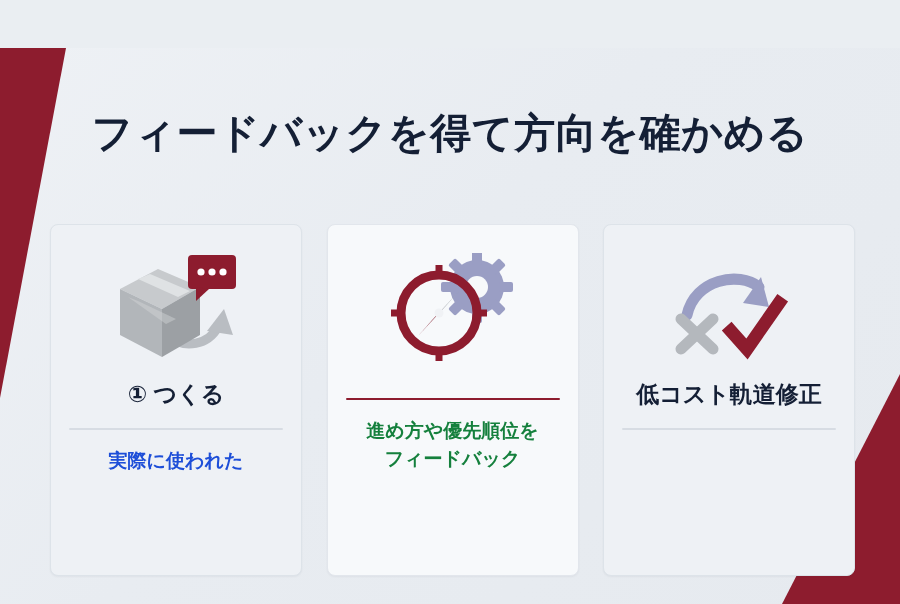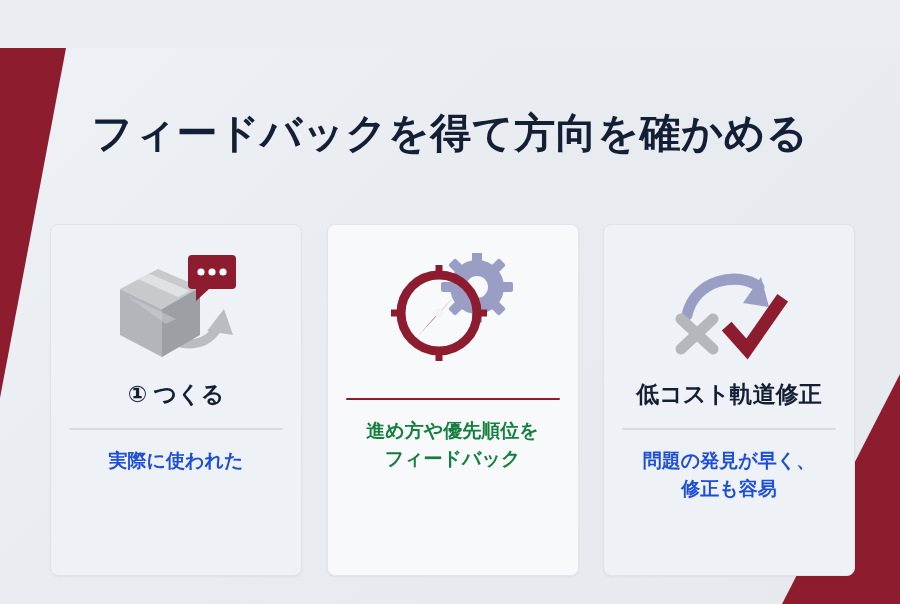--- a/index.html
+++ b/index.html
@@ -227,20 +227,16 @@
             <line x1="48" y1="66" x2="16" y2="96"></line>
           </g>
 
           <polyline points="66,78 82,96 114,50" stroke="#8d1c2e" stroke-width="13" fill="none" stroke-linecap="square" stroke-linejoin="miter"></polyline>
         </svg>
       </div>
       <div class="card-title">
         <span class="nowrap-line">低コスト軌道修正</span>
       </div>
       <div class="divider"></div>
-      <div class="card-desc">
-        <span class="nowrap-line">問題の発見が早く、</span>
-        <span class="nowrap-line">修正も容易</span>
-      </div>
     </div>
 
   </div>
 </div>
 
 </body></html>

